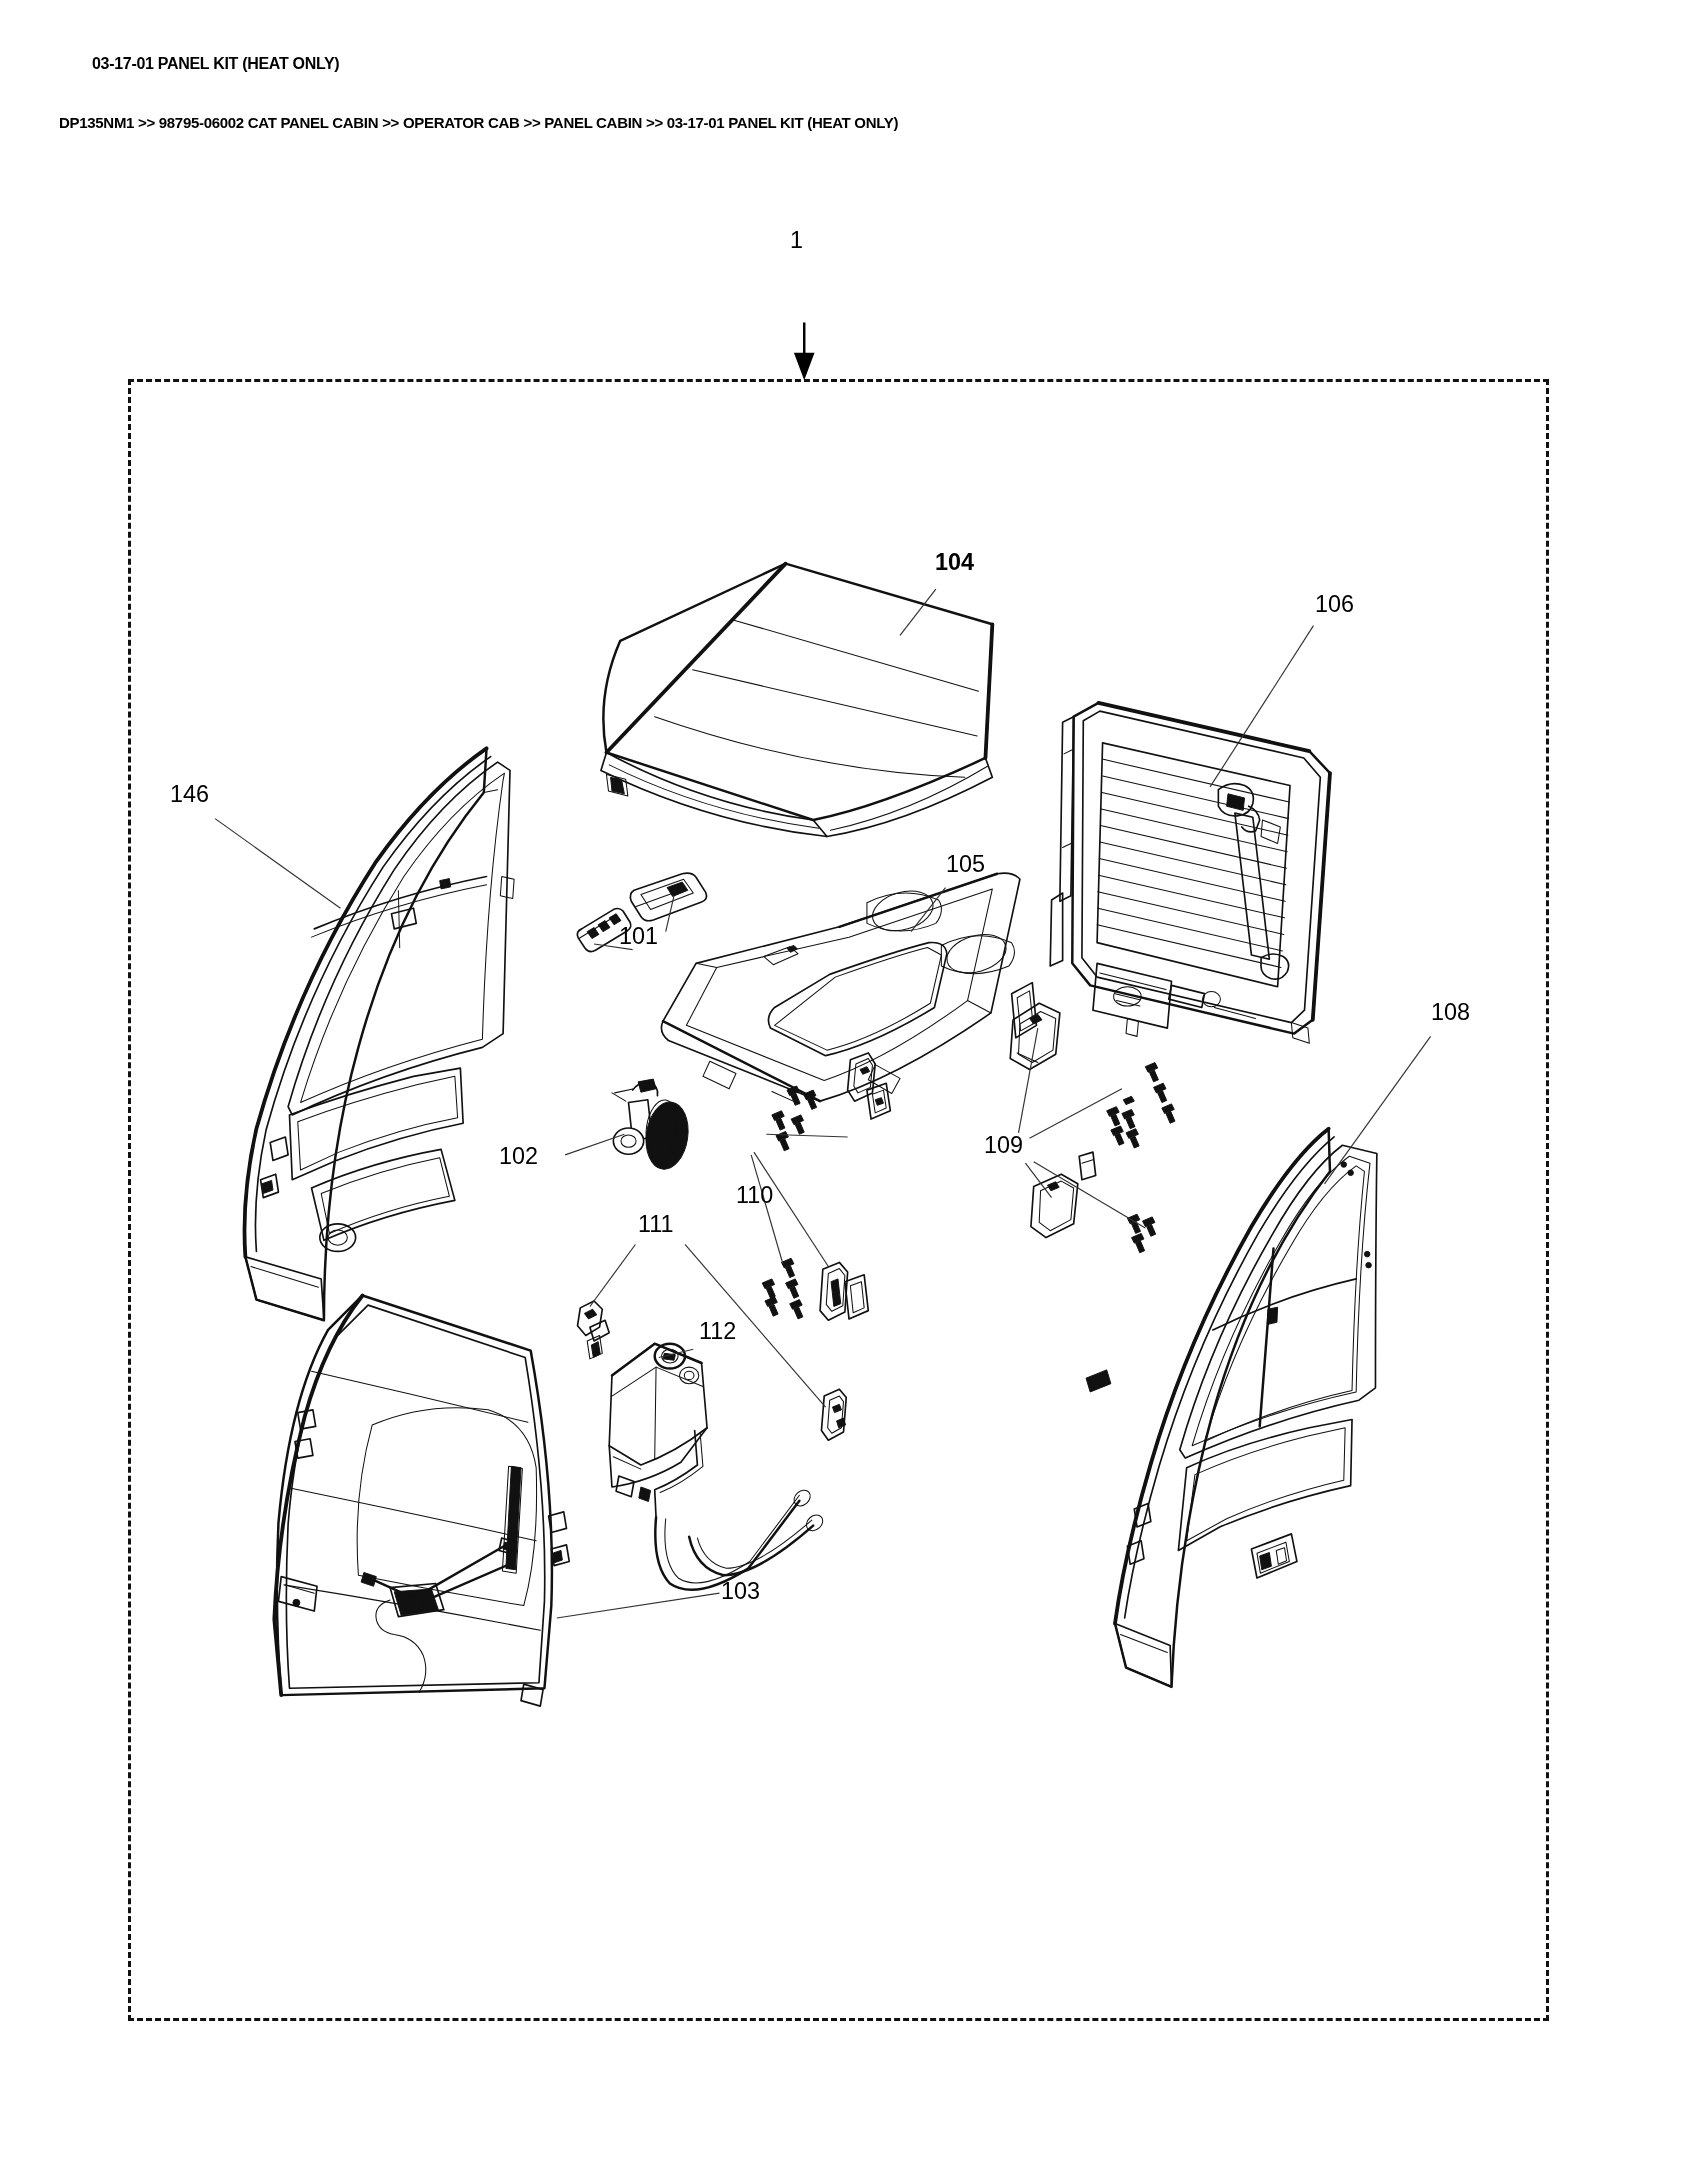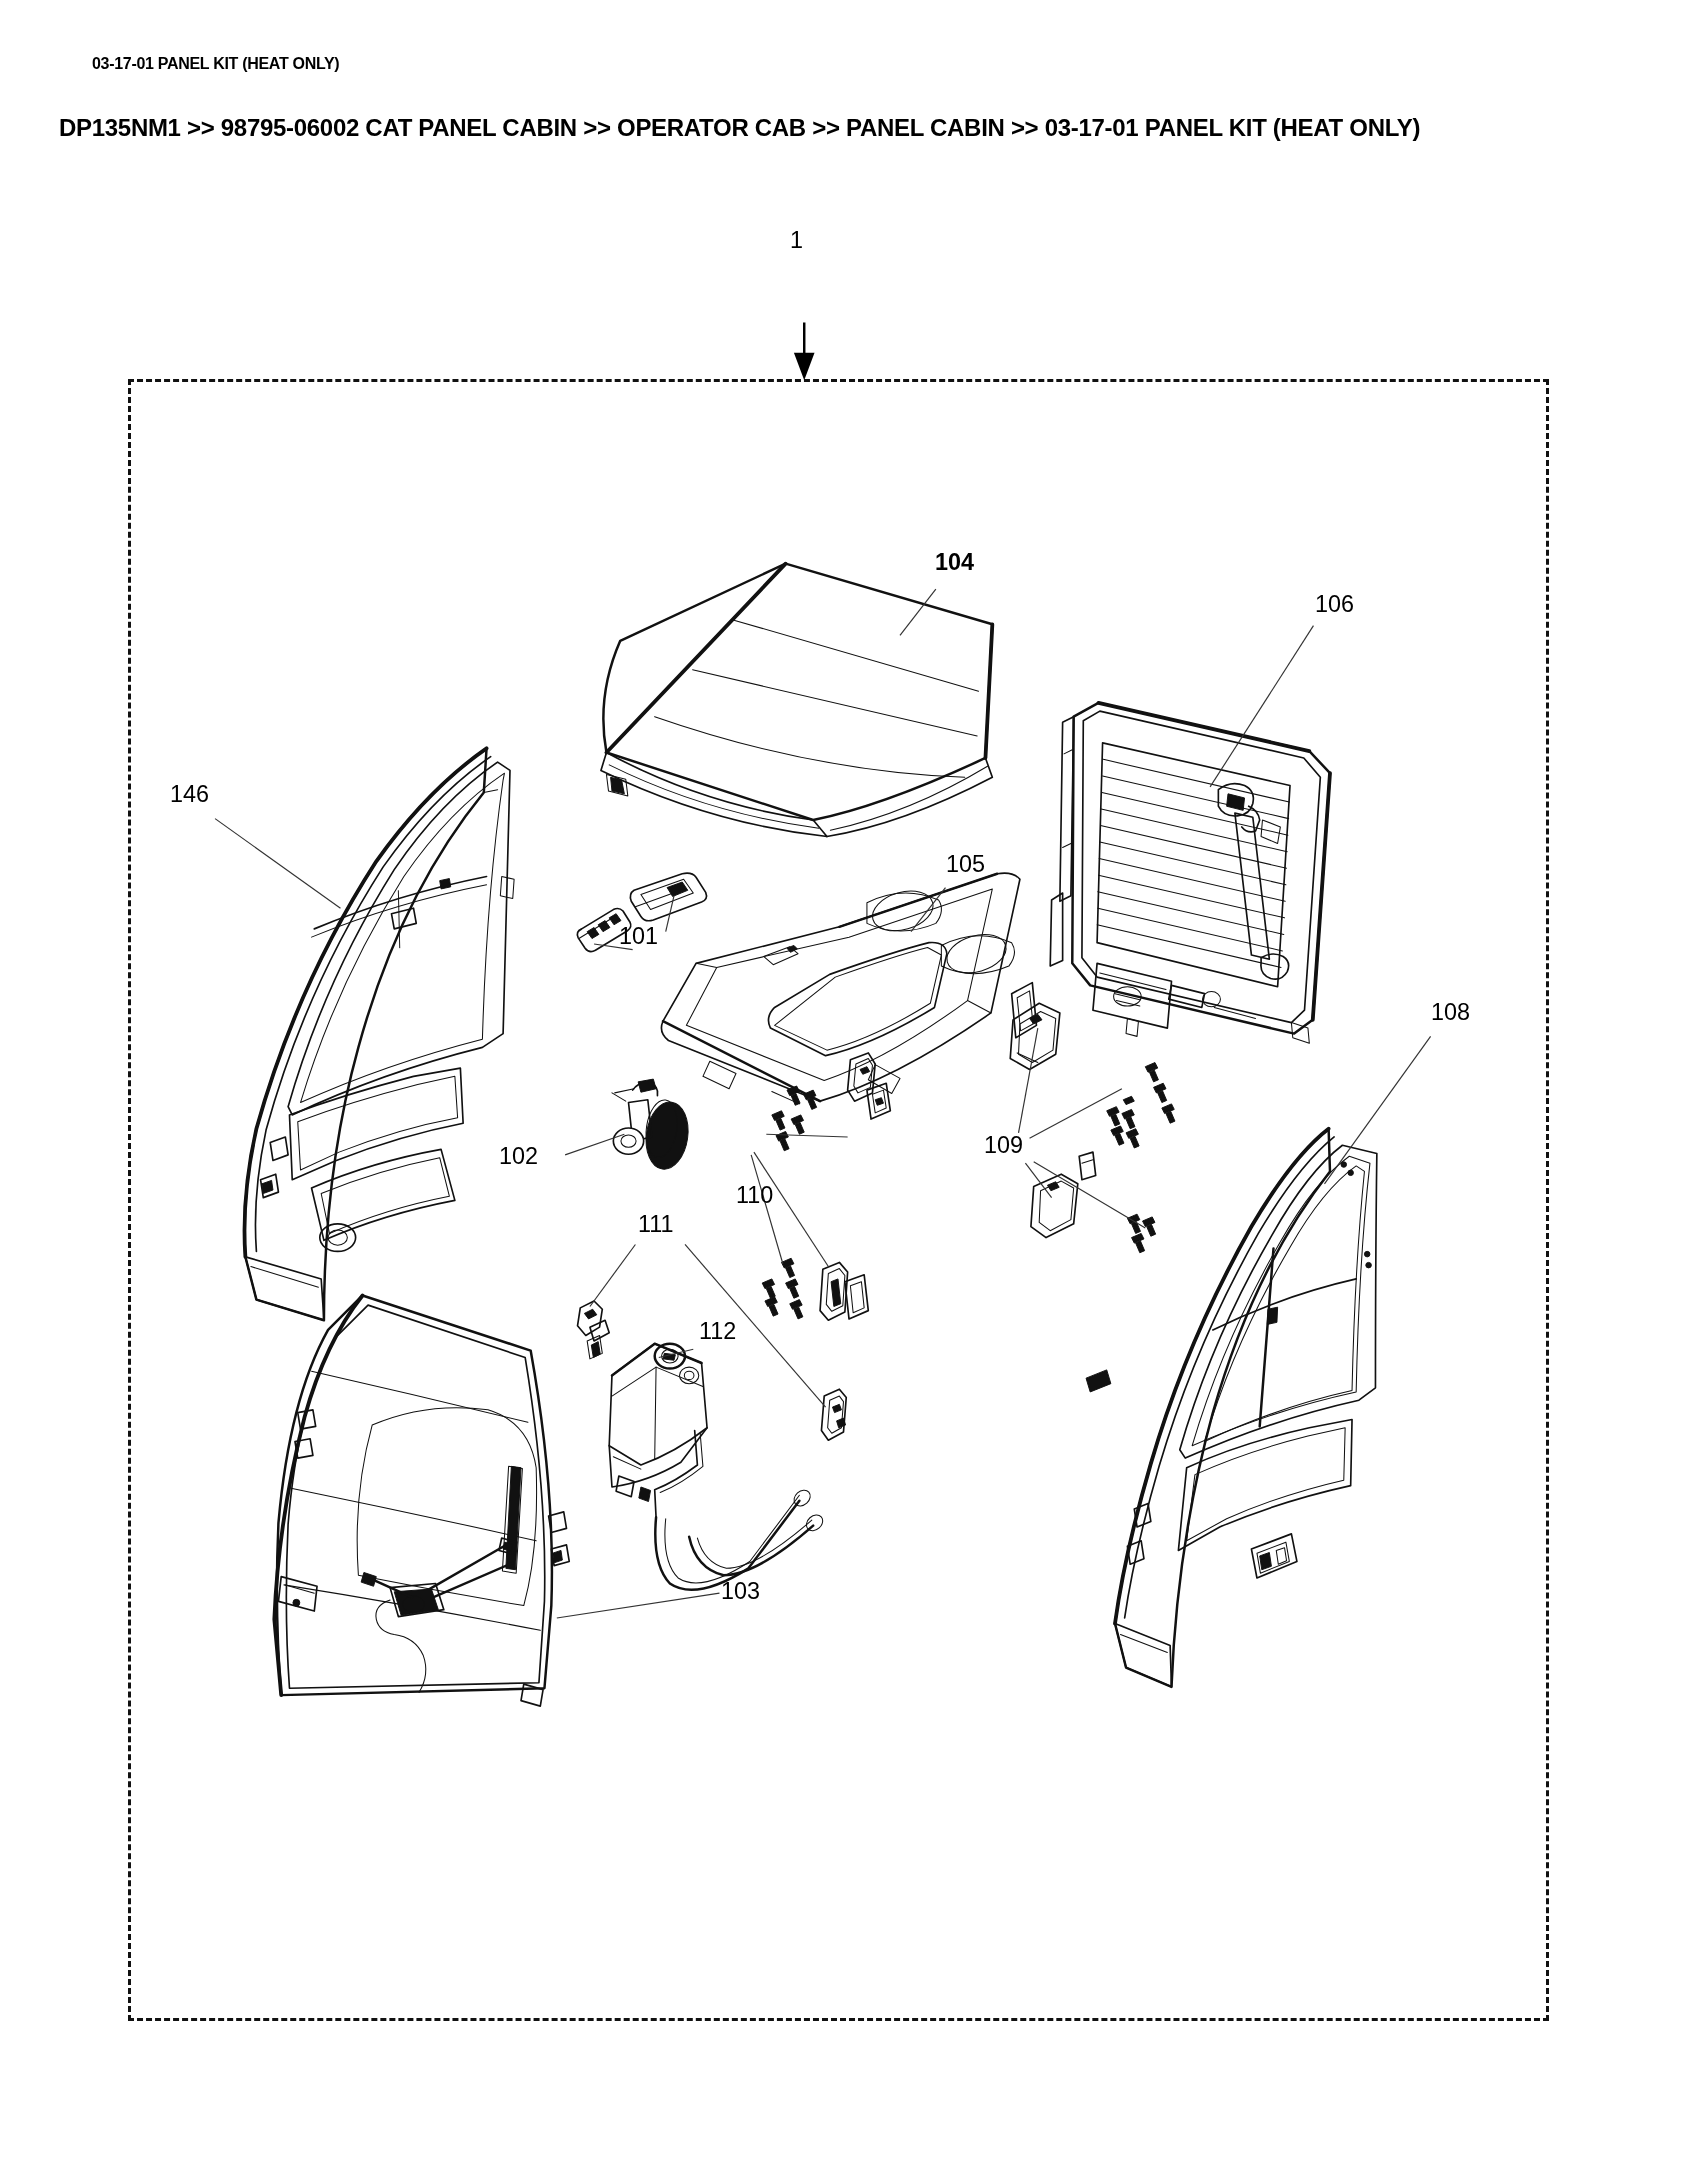--- a/index.html
+++ b/index.html
@@ -9,21 +9,21 @@
 
   
   #doc-title{
     position:absolute;left:59px;top:55px;
     font-size:16px;font-weight:bold;letter-spacing:-0.3px;
     white-space:nowrap;
     margin-left:33px;
   }
   #breadcrumb{
     position:absolute;left:59px;top:114px;
-    font-size:24px;font-weight:bold;letter-spacing:-0.3px;
+    font-size:15px;font-weight:bold;letter-spacing:-0.3px;
     white-space:nowrap;
   }
 
   
   #assembly-box{
     position:absolute;left:128px;top:379px;
     width:1421px;height:1642px;
     box-sizing:border-box;
     border:3.4px dashed #111;
   }

